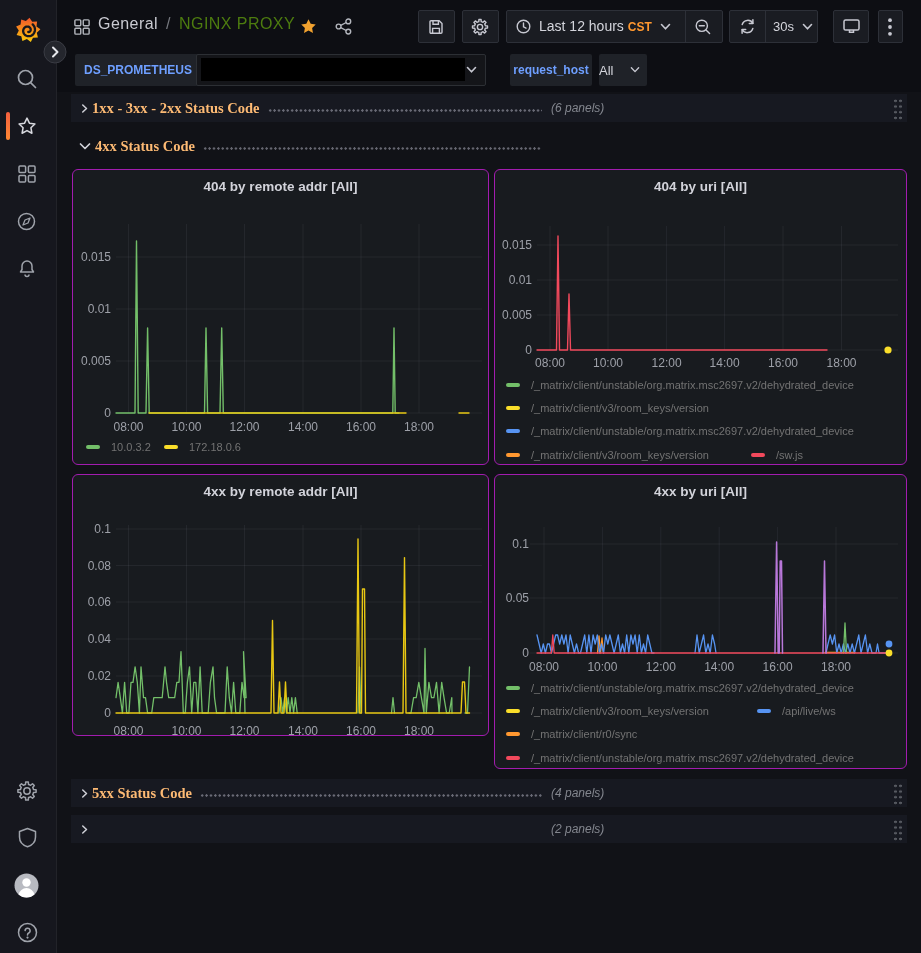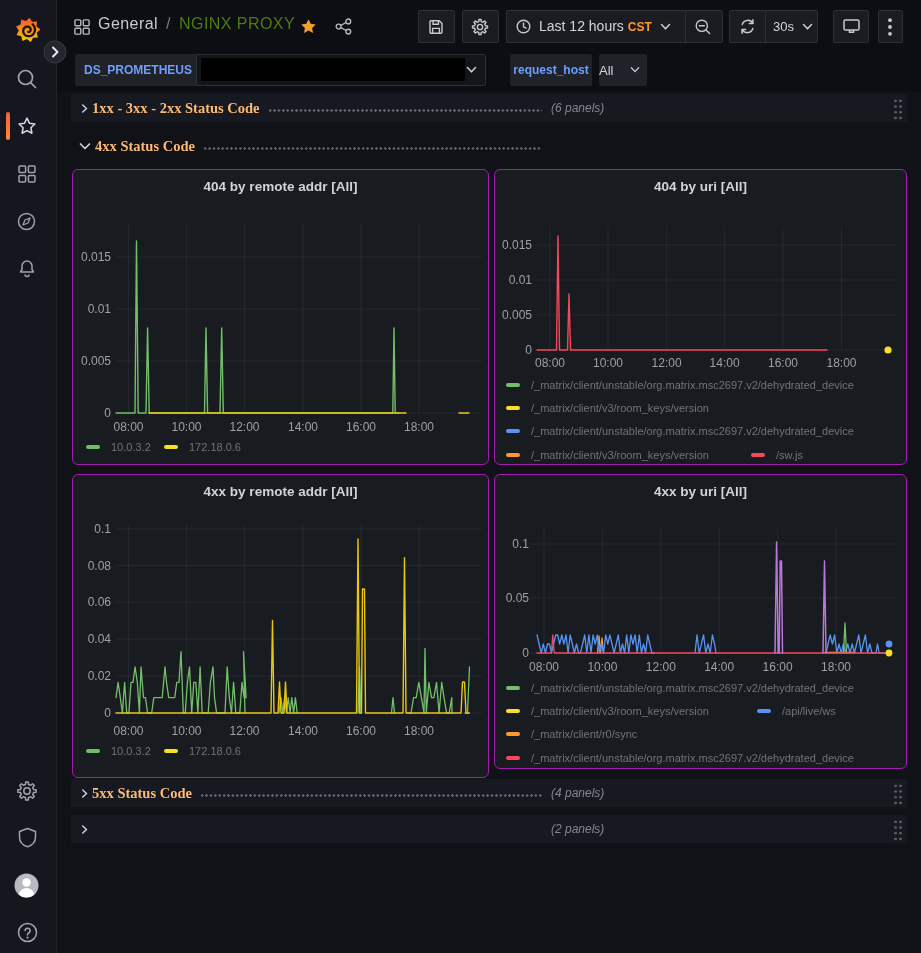--- a/index.html
+++ b/index.html
@@ -245,21 +245,21 @@
         <circle cx="393" cy="180" r="3.6" fill="#fade2a"></circle>
       </svg>
 <div style="position:absolute;left:0;top:200px;width:100%;height:91px;overflow:hidden">
 <div class="leg" style="left:11px;top:9px"><span class="ldash" style="background:#73bf69"></span>/_matrix/client/unstable/org.matrix.msc2697.v2/dehydrated_device</div>
 <div class="leg" style="left:11px;top:32px"><span class="ldash" style="background:#fade2a"></span>/_matrix/client/v3/room_keys/version</div>
 <div class="leg" style="left:11px;top:55px"><span class="ldash" style="background:#5794f2"></span>/_matrix/client/unstable/org.matrix.msc2697.v2/dehydrated_device</div>
 <div class="leg" style="left:11px;top:79px"><span class="ldash" style="background:#ff9830"></span>/_matrix/client/v3/room_keys/version</div>
 <div class="leg" style="left:256px;top:79px"><span class="ldash" style="background:#f2495c"></span>/sw.js</div>
 </div>
 </div>
-<div class="panel" style="left:72px;top:474px;width:417px;height:304px">
+<div class="panel" style="left:72px;top:474px;width:417px;height:262px">
 <div class="ptitle">4xx by remote addr [All]</div>
 <svg style="position:absolute;left:0;top:0" width="417" height="295" viewBox="0 0 417 295">
         <line x1="43" y1="54" x2="409" y2="54" stroke="rgba(204,204,220,0.07)" stroke-width="1"></line>
         <line x1="43" y1="90.5" x2="409" y2="90.5" stroke="rgba(204,204,220,0.07)" stroke-width="1"></line>
         <line x1="43" y1="127" x2="409" y2="127" stroke="rgba(204,204,220,0.07)" stroke-width="1"></line>
         <line x1="43" y1="164" x2="409" y2="164" stroke="rgba(204,204,220,0.07)" stroke-width="1"></line>
         <line x1="43" y1="201" x2="409" y2="201" stroke="rgba(204,204,220,0.07)" stroke-width="1"></line>
         <line x1="43" y1="238" x2="409" y2="238" stroke="rgba(204,204,220,0.07)" stroke-width="1"></line>
         <line x1="55.5" y1="50" x2="55.5" y2="238" stroke="rgba(204,204,220,0.07)" stroke-width="1"></line>
         <line x1="113.5" y1="50" x2="113.5" y2="238" stroke="rgba(204,204,220,0.07)" stroke-width="1"></line>

